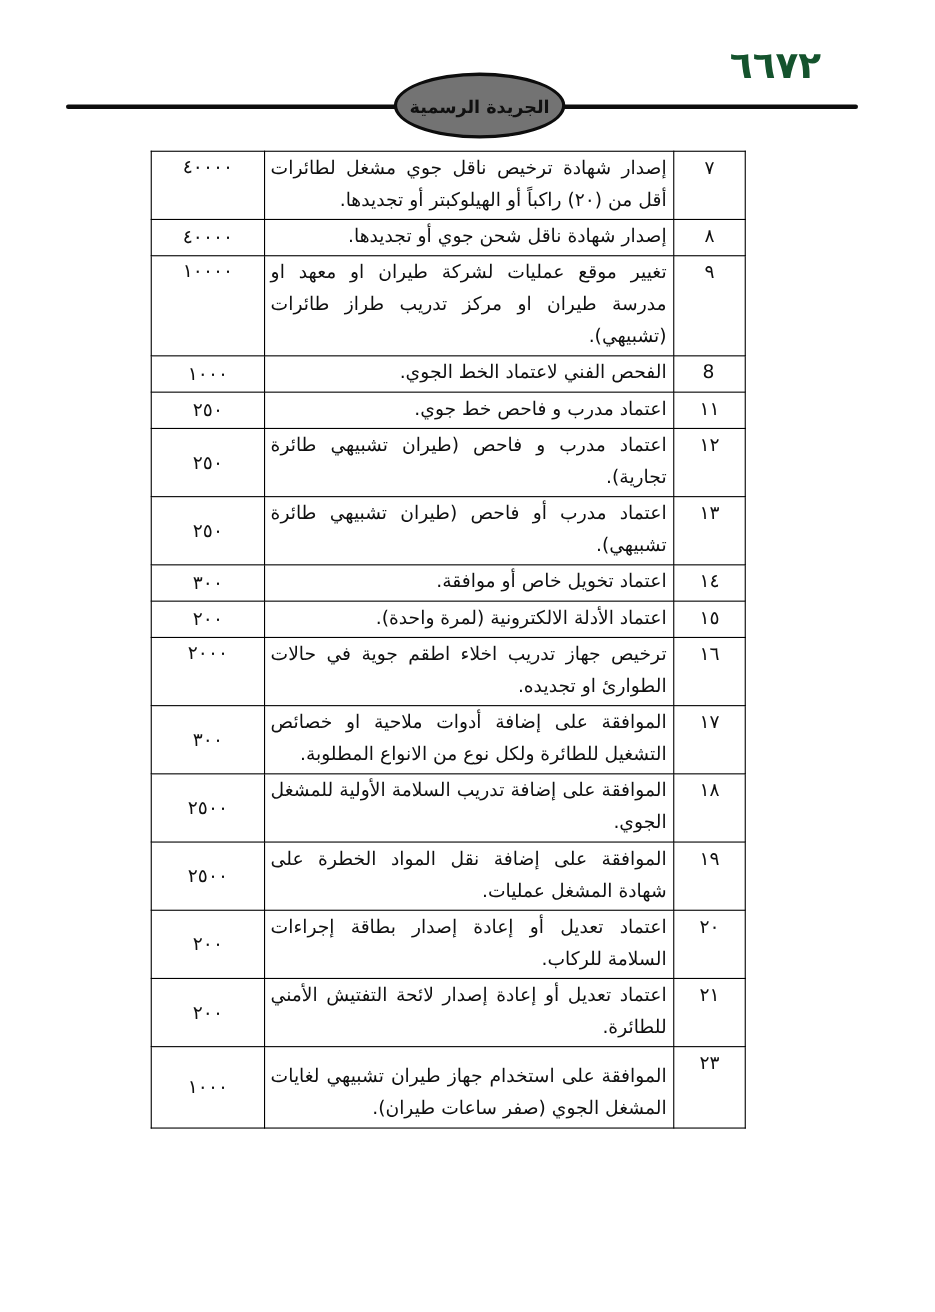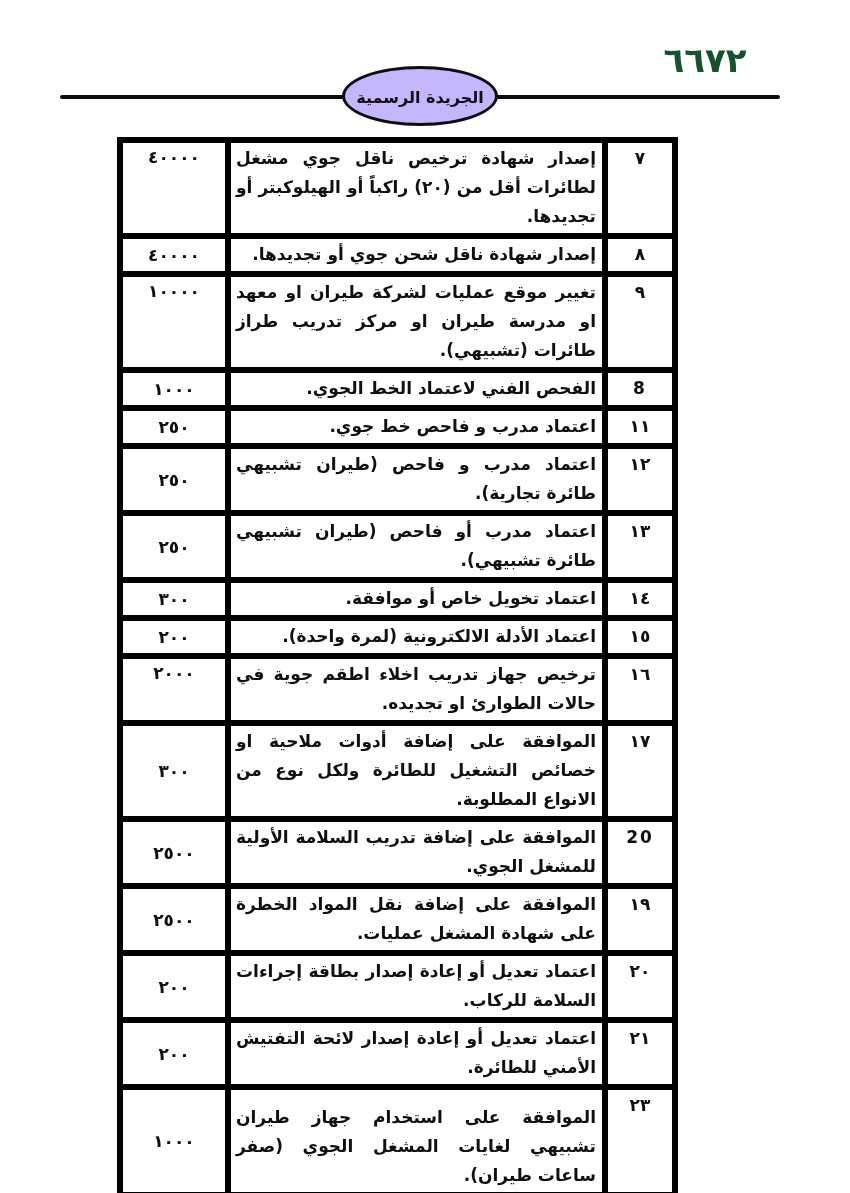--- a/index.html
+++ b/index.html
@@ -36,24 +36,24 @@
     left: 60px;
     width: 720px;
     height: 4px;
     background: #0d0d0d;
     border-radius: 2px;
     z-index: 1;
   }
   .gazette-badge {
     position: absolute;
     top: 66px;
-    left: 342px;
+    left: 358px;
     width: 150px;
     height: 54px;
-    background: #c4b5fd;
+    background: #737373;
     border: 3.5px solid #0d0d0d;
     border-radius: 50%;
     z-index: 2;
     display: flex;
     align-items: center;
     justify-content: center;
   }
   .gazette-badge .label {
     font-size: 16px;
     font-weight: 700;
@@ -70,22 +70,22 @@
     width: 523px;
     direction: rtl;
   }
   table.fees {
     border-collapse: collapse;
     table-layout: fixed;
     width: 523px;
     direction: rtl;
   }
   table.fees td {
-    border: 6px solid #000000;
-    font-weight: 700;
+    border: 1px solid #000000;
+    font-weight: 400;
     overflow: hidden;
   }
   td.num {
     width: 62px;
     text-align: center;
     vertical-align: top;
     padding-top: 5px;
     font-size: 17px;
     letter-spacing: 2px;
     direction: rtl;
@@ -186,21 +186,21 @@
     <td class="num">١٦</td>
     <td class="desc">ترخيص جهاز تدريب اخلاء اطقم جوية في حالات الطوارئ او تجديده.</td>
     <td class="fee">٢٠٠٠</td>
   </tr>
         <tr>
     <td class="num">١٧</td>
     <td class="desc">الموافقة على إضافة أدوات ملاحية او خصائص التشغيل للطائرة ولكل نوع من الانواع المطلوبة.</td>
     <td class="fee">٣٠٠</td>
   </tr>
         <tr>
-    <td class="num">20</td>
+    <td class="num">١٨</td>
     <td class="desc">الموافقة على إضافة تدريب السلامة الأولية للمشغل الجوي.</td>
     <td class="fee">٢٥٠٠</td>
   </tr>
         <tr>
     <td class="num">١٩</td>
     <td class="desc">الموافقة على إضافة نقل المواد الخطرة على شهادة المشغل عمليات.</td>
     <td class="fee">٢٥٠٠</td>
   </tr>
         <tr>
     <td class="num">٢٠</td>

